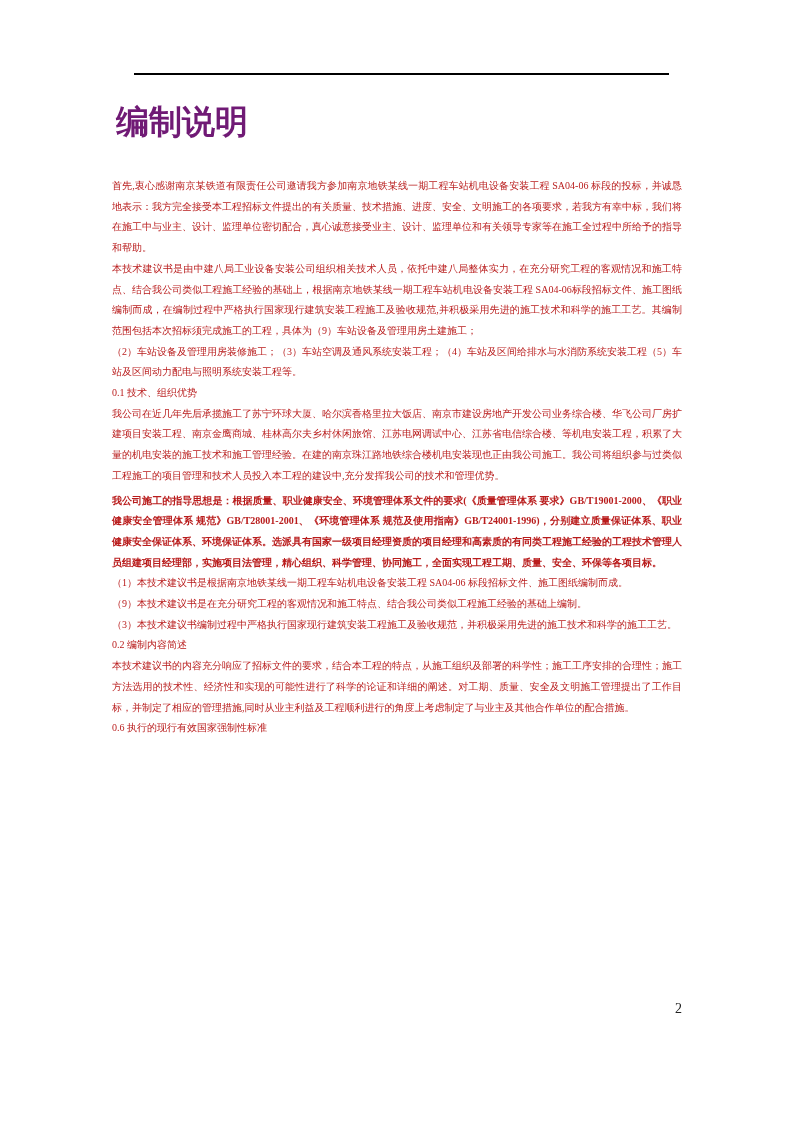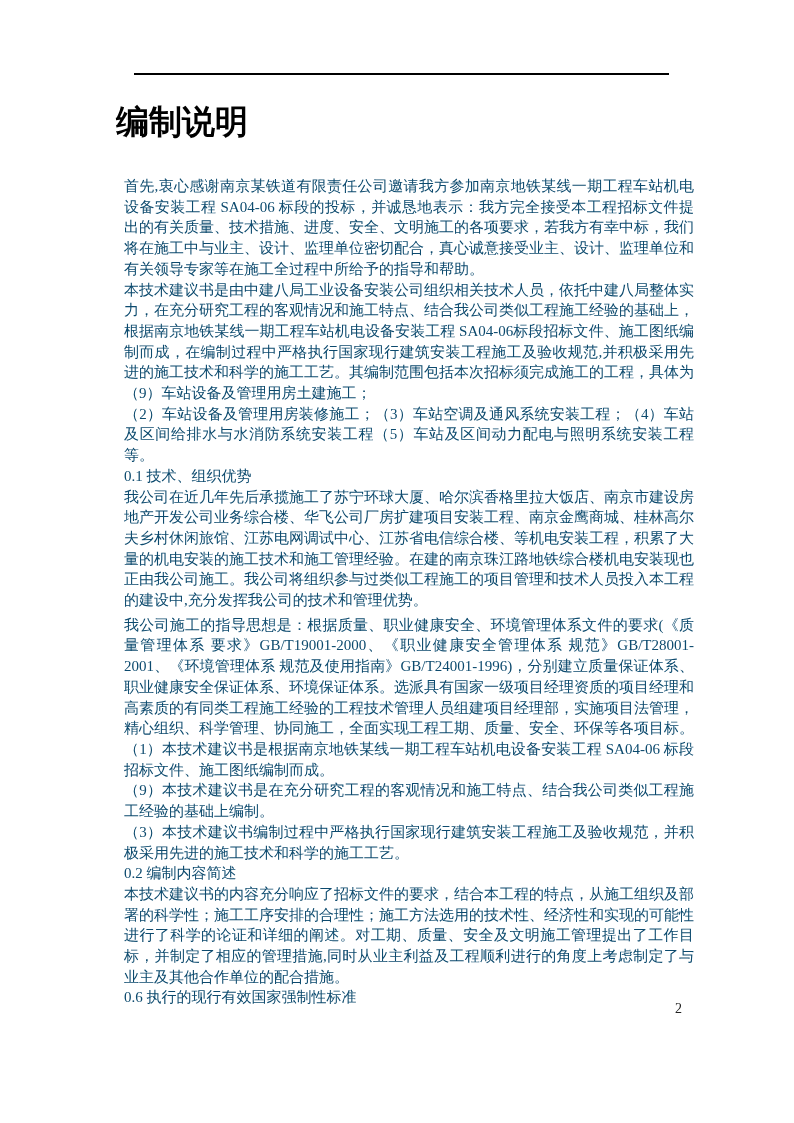--- a/index.html
+++ b/index.html
@@ -24,36 +24,36 @@
   }
   .doc-title {
     position: absolute;
     left: 116px;
     top: 101px;
     font-family: "Liberation Sans", "DejaVu Sans", sans-serif;
     font-weight: 700;
     font-size: 33px;
     line-height: 1.25;
     letter-spacing: 0px;
-    color: #000000;
+    color: #701a75;
     white-space: nowrap;
   }
   .doc-body {
     position: absolute;
-    left: 124px;
+    left: 112px;
     top: 176px;
     width: 570px;
-    font-size: 15px;
+    font-size: 10px;
     line-height: 20.7px;
     text-align: justify;
     text-justify: inter-ideograph;
-    color: #0c4a6e;
+    color: #b91c1c;
   }
   .doc-body p { margin: 0; }
-  .doc-body p.gap-before { margin-top: 4px; }
+  .doc-body p.gap-before { margin-top: 4px; font-weight: bold; }
   .page-number {
     position: absolute;
     left: 112px;
     top: 1001px;
     width: 570px;
     text-align: right;
     font-size: 14px;
     color: #222222;
   }
 </style>

